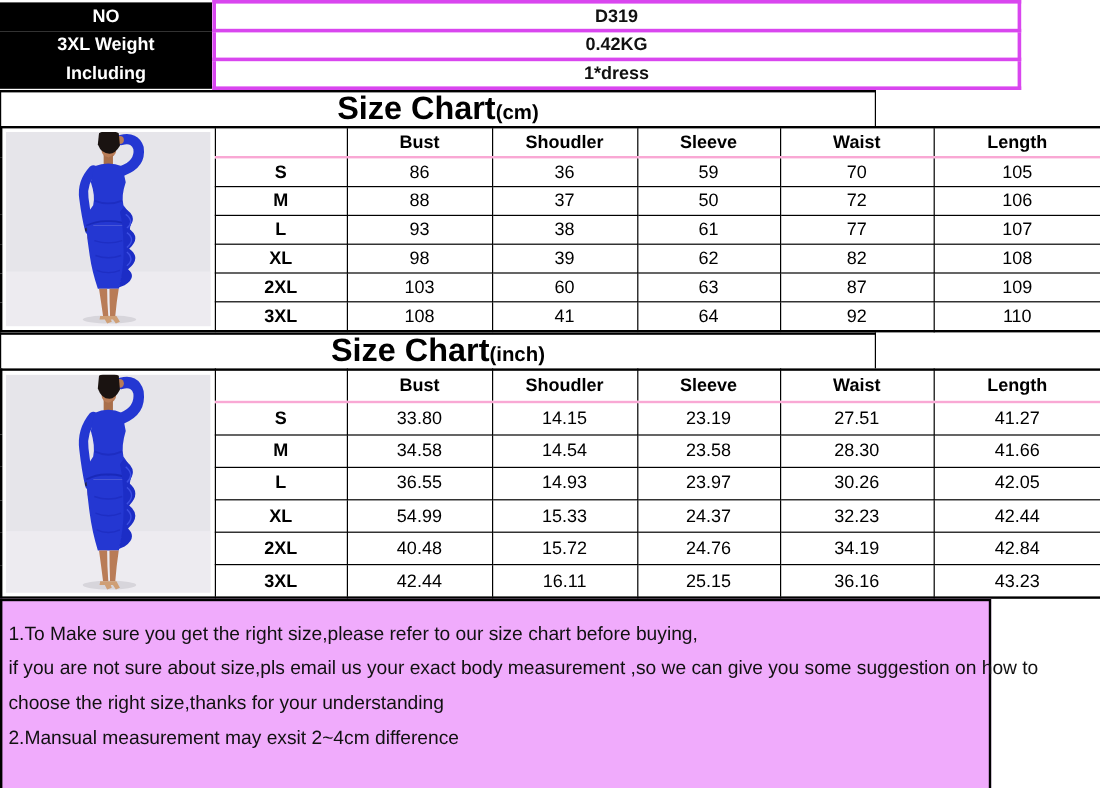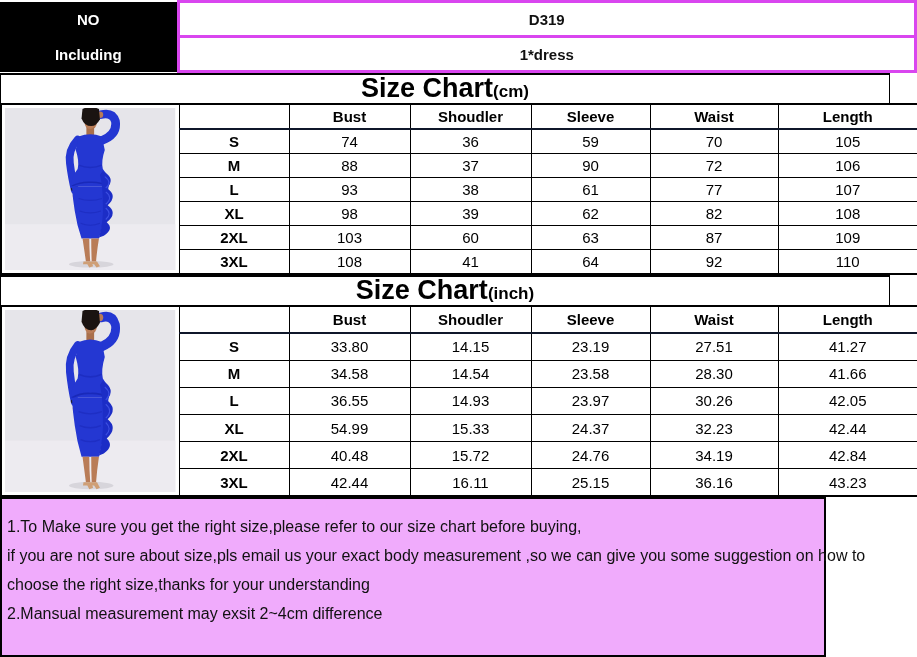--- a/index.html
+++ b/index.html
@@ -1,44 +1,44 @@
 <!DOCTYPE html>
 <html><head>
 <meta charset="utf-8">
 <style>
   html,body { margin:0; padding:0; background:#fff; }
   .page {
     width:917px; height:657px; background:#fff; position:relative;
     font-family:"Liberation Sans", sans-serif; color:#000;
     box-sizing:border-box; overflow:hidden;
   }
-  table { border-collapse:collapse; table-layout:fixed; width:917px; }
+  table { border-collapse:collapse; table-layout:fixed; width:851px; }
   td,th { box-sizing:border-box; overflow:hidden; white-space:nowrap; }
 
   
   .info-table { height:73px; }
   .info-table td { height:24px; text-align:center; vertical-align:middle; font-size:15px; font-weight:bold; }
   .info-table td.k { width:178px; background:#000; color:#fff; border:0; }
   .info-table td.v { border:3px solid #d946ef; color:#111; }
 
   
   .chart-heading {
-    box-sizing:border-box; height:30px; width:890px;
+    box-sizing:border-box; height:30px; width:730px;
     border:1px solid #000; border-top:2px solid #000; border-bottom:0;
     text-align:center; line-height:26px; background:#fff;
   }
   .chart-heading .big { font-size:27px; font-weight:bold; letter-spacing:0px; }
   .chart-heading .small { font-size:17px; font-weight:bold; }
 
   
   .size-table { border:2px solid #000; }
   .size-table th, .size-table td { border:1px solid #000; text-align:center; vertical-align:middle; font-size:15px; }
   .size-table th { font-weight:bold; }
   .size-table td.val { font-weight:normal; }
-  .size-table tr.hdr th { border-bottom:2px solid #0f172a;margin-left:32px; }
+  .size-table tr.hdr th { border-bottom:2px solid #f9a8d4;margin-left:32px; }
   .cm { height:172px; }
   .cm tr { height:24px; }
   .cm tr.hdr { height:25px; }
   .inch { height:192px; }
   .inch tr { height:27px; }
   .photo-cell { background:#fff; padding:3px; }
   .photo-cell svg { display:block; width:100%; height:100%; }
 
   
   .notes {
@@ -89,20 +89,24 @@
       <path d="M81,161 l8,0 l2,5 l-4,1.5 l-2,-3.5 l-4.5,0 z" fill="#cf9f76"></path>
       <path d="M89,161 l6,0 l3,5 l-3.5,1.5 l-2.5,-3.5 l-3.5,0 z" fill="#cf9f76"></path>
     </symbol>
   </svg>
 
   <table class="info-table">
     <tbody>
         <tr>
       <td class="k">NO</td>
       <td class="v">D319</td>
+    </tr>
+    <tr>
+      <td class="k">3XL Weight</td>
+      <td class="v">0.42KG</td>
     </tr>
     <tr>
       <td class="k">Including</td>
       <td class="v">1*dress</td>
     </tr>
   </tbody>
     </table>
 
   <div class="chart-heading">
     <span class="big">Size Chart</span><span class="small">(cm)</span>
@@ -127,31 +131,31 @@
       </td>
       <th></th>
       <th>Bust</th>
       <th>Shoudler</th>
       <th>Sleeve</th>
       <th>Waist</th>
       <th>Length</th>
     </tr>
     <tr>
       <th>S</th>
-      <td class="val">74</td>
+      <td class="val">86</td>
       <td class="val">36</td>
       <td class="val">59</td>
       <td class="val">70</td>
       <td class="val">105</td>
     </tr>
     <tr>
       <th>M</th>
       <td class="val">88</td>
       <td class="val">37</td>
-      <td class="val">90</td>
+      <td class="val">50</td>
       <td class="val">72</td>
       <td class="val">106</td>
     </tr>
     <tr>
       <th>L</th>
       <td class="val">93</td>
       <td class="val">38</td>
       <td class="val">61</td>
       <td class="val">77</td>
       <td class="val">107</td>

